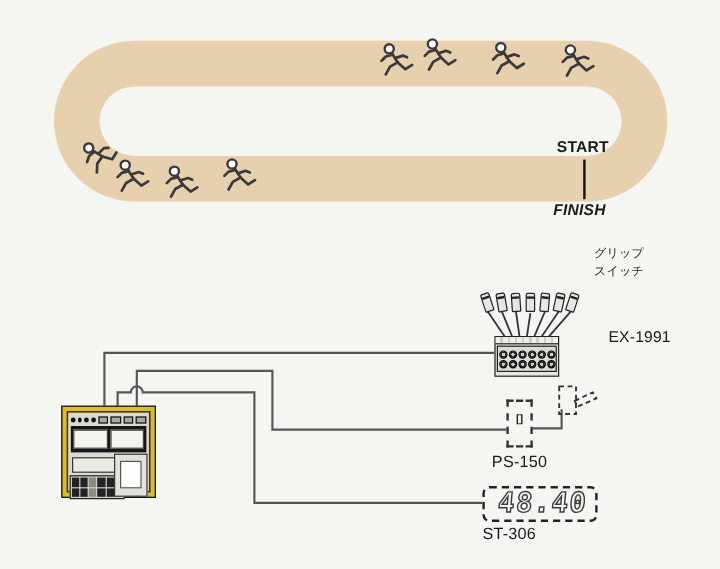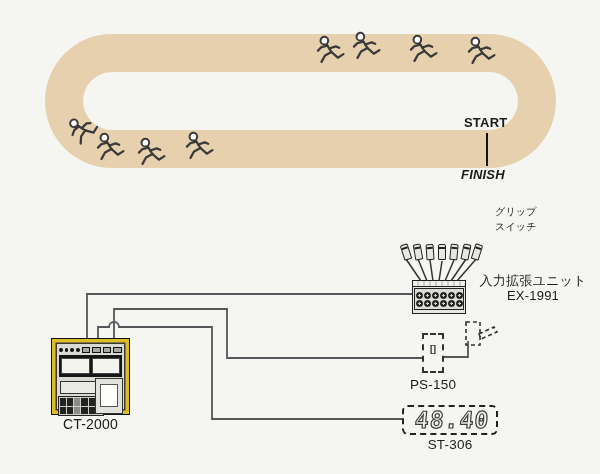--- a/index.html
+++ b/index.html
@@ -79,21 +79,21 @@
   .ps110{position:absolute;left:422px;top:333px;width:22px;height:40px;border:2px dashed #333;
     text-align:center;font-size:9px;font-weight:700;color:#222;padding-top:9px;}
   .st306{position:absolute;left:402px;top:405px;width:96px;height:30px;border:2px dashed #222;
     border-radius:6px;display:flex;align-items:center;justify-content:flex-end;padding-right:7px;}
   .seg{font-family:"DejaVu Sans Mono", monospace;font-size:23px;font-weight:700;line-height:1;
     letter-spacing:1px;color:#f1f1ed;-webkit-text-stroke:1.2px #3c3c3c;transform:skewX(-5deg);}
   
   .devlbl{position:absolute;font-size:13.5px;letter-spacing:.2px;}
   .ct-lbl{left:49px;top:416px;width:83px;text-align:center;font-size:14px;}
   .ps-lbl{left:408px;top:377px;width:50px;text-align:center;}
-  .st-lbl{left:402px;top:437px;width:96px;text-align:center;}
+  .st-lbl{left:402px;top:437px;width:96px;text-align:left;}
   .grip-lbl{left:495px;top:204px;line-height:15px;font-size:10px;}
   .ex-lbl{left:476px;top:273px;width:114px;text-align:center;line-height:15px;font-size:13px;}
 </style>
 </head>
 <body>
 
 <div class="screen">
 
   <svg width="0" height="0" style="position:absolute" aria-hidden="true">
     <symbol id="runner" viewBox="0 0 24 24">
@@ -187,21 +187,20 @@
       <span class="port"></span>
       <span class="port"></span>
       <span class="port"></span>
       <span class="port"></span>
       <span class="port"></span>
       <span class="port"></span>
       <span class="port"></span>
     </div>
   </div>
   <div class="devlbl ex-lbl">
-    <div>入力拡張ユニット</div>
     <div>EX-1991</div>
   </div>
 
   <div class="ct2000">
     <div class="ct-face">
       <div class="ct-conn-row">
         <span class="ct-dot"></span>
         <span class="ct-dot"></span>
         <span class="ct-dot"></span>
         <span class="ct-dot"></span>
@@ -227,21 +226,20 @@
         <span class="ct-key"></span>
         <span class="ct-key"></span>
         <span class="ct-key"></span>
         <span class="ct-key"></span>
       </div>
       <div class="ct-printer">
         <div class="ct-paper"></div>
       </div>
     </div>
   </div>
-  <div class="devlbl ct-lbl">CT-2000</div>
 
   <div class="ps110">
     <span>[]</span>
   </div>
   <div class="devlbl ps-lbl">PS-150</div>
 
   <div class="st306">
     <span class="seg">48.40</span>
   </div>
   <div class="devlbl st-lbl">ST-306</div>

